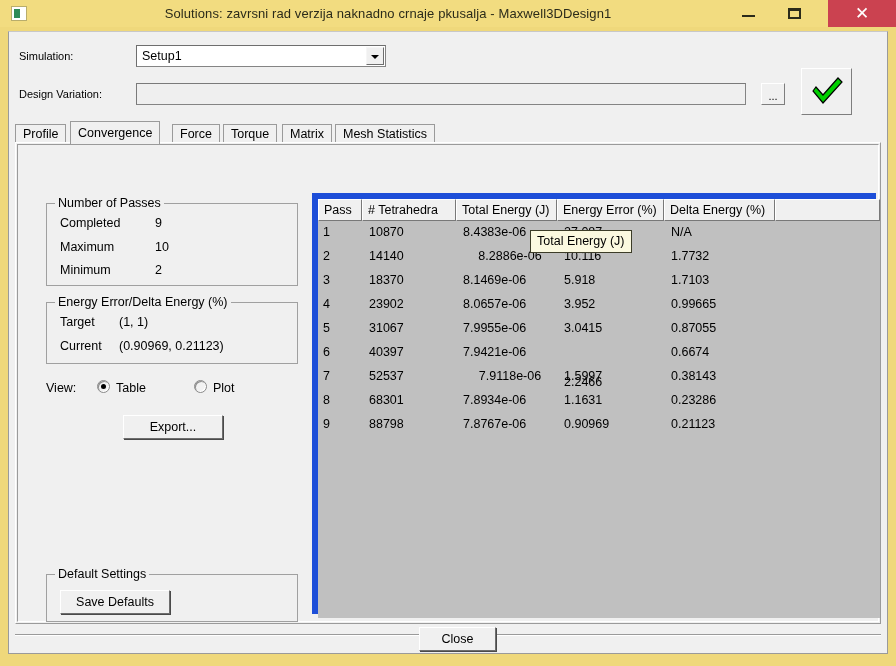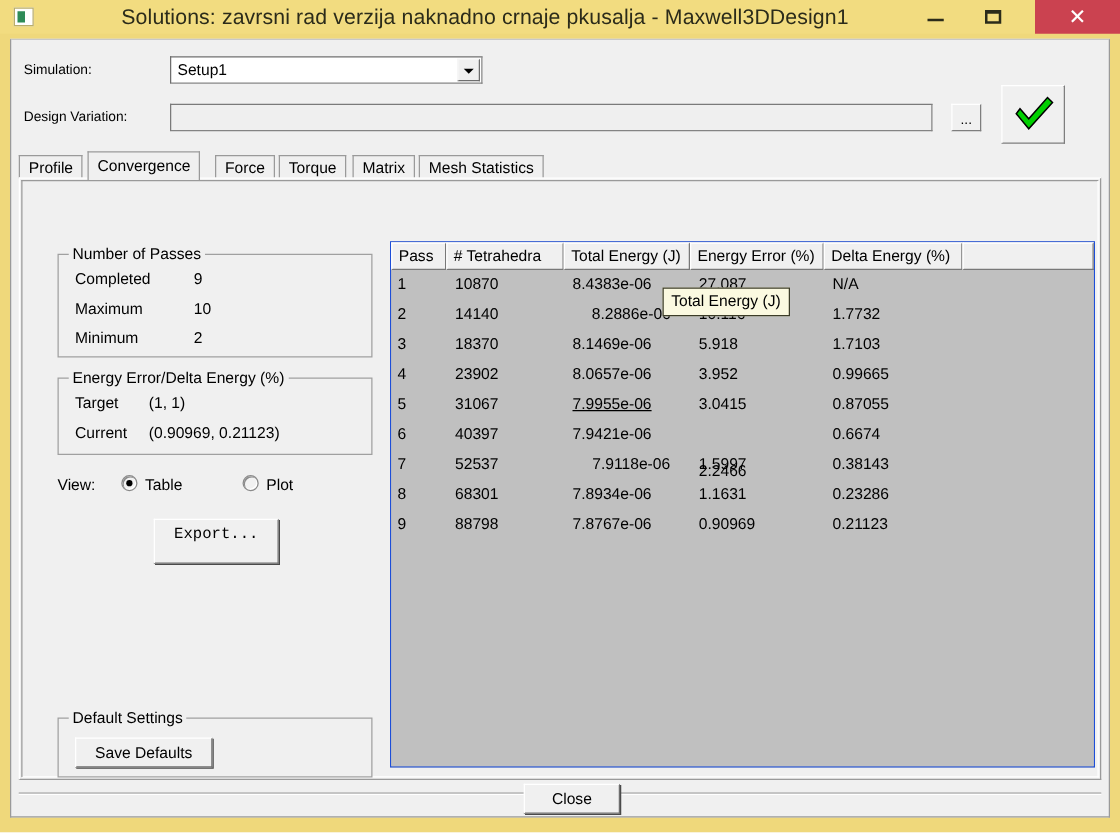--- a/index.html
+++ b/index.html
@@ -46,21 +46,21 @@
     width: 6px; height: 9px;
     background: #2e8b57;
   }
   #title-text {
     position: absolute;
     left: 0; top: 0;
     width: 896px;
     height: 27px;
     line-height: 27px;
     text-align: center;
-    font-size: 17px;
+    font-size: 13px;
     color: #2b2b1a;
     letter-spacing: 0.1px;
     padding-right: 120px;
     box-sizing: border-box;
     white-space: nowrap;
   }
   .ctl {
     position: absolute;
     top: 0;
     height: 27px;
@@ -294,31 +294,31 @@
     border: 1px solid #ffffff;
     border-right-color: #6e6e6e;
     border-bottom-color: #6e6e6e;
     box-shadow: 1px 1px 0 #4a4a4a;
     box-sizing: border-box;
     font-size: 12.5px;
     color: #000;
     text-align: center;
     font-family: "Liberation Sans", sans-serif;
   }
-  #btn-export { left: 107px; top: 272px; width: 100px; height: 36px; padding-top: 4px; font-family: Liberation Mono, monospace; }
+  #btn-export { left: 107px; top: 272px; width: 100px; height: 24px; padding-top: 4px; }
   #btn-savedef { left: 13px; top: 15px; width: 110px; height: 24px; padding-top: 4px; }
   #btn-cleardef { left: 139px; top: 15px; width: 108px; height: 24px; padding-top: 4px; }
 
   
   #table-outer {
     position: absolute;
     left: 296px; top: 50px;
     width: 564px; height: 421px;
     background: #c0c0c0;
-    border: 1px solid #1d4ed8;
+    border: 6px solid #1d4ed8;
     box-sizing: border-box;
   }
   #table-head {
     position: absolute;
     left: 0; top: 0;
     width: 562px; height: 22px;
     background: #f0f0f0;
     white-space: nowrap;
     font-size: 0;
   }
@@ -509,21 +509,21 @@
             <span class="td" style="width:44px;padding-left:5px;">4</span>
             <span class="td" style="width:94px;padding-left:7px;">23902</span>
             <span class="td" style="width:101px;padding-left:7px;">8.0657e-06</span>
             <span class="td" style="width:107px;padding-left:7px;">3.952</span>
             <span class="td" style="width:111px;padding-left:7px;">0.99665</span>
           </div>
 
           <div class="trow">
             <span class="td" style="width:44px;padding-left:5px;">5</span>
             <span class="td" style="width:94px;padding-left:7px;">31067</span>
-            <span class="td" style="width:101px;padding-left:7px;text-decoration:underline;">7.9955e-06</span>
+            <span class="td" style="width:101px;padding-left:7px;">7.9955e-06</span>
             <span class="td" style="width:107px;padding-left:7px;">3.0415</span>
             <span class="td" style="width:111px;padding-left:7px;">0.87055</span>
           </div>
 
           <div class="trow">
             <span class="td" style="width:44px;padding-left:5px;">6</span>
             <span class="td" style="width:94px;padding-left:7px;">40397</span>
             <span class="td" style="width:101px;padding-left:7px;">7.9421e-06</span>
             <span class="td" style="width:107px;padding-left:7px;margin-top:30px;">2.2466</span>
             <span class="td" style="width:111px;padding-left:7px;">0.6674</span>

